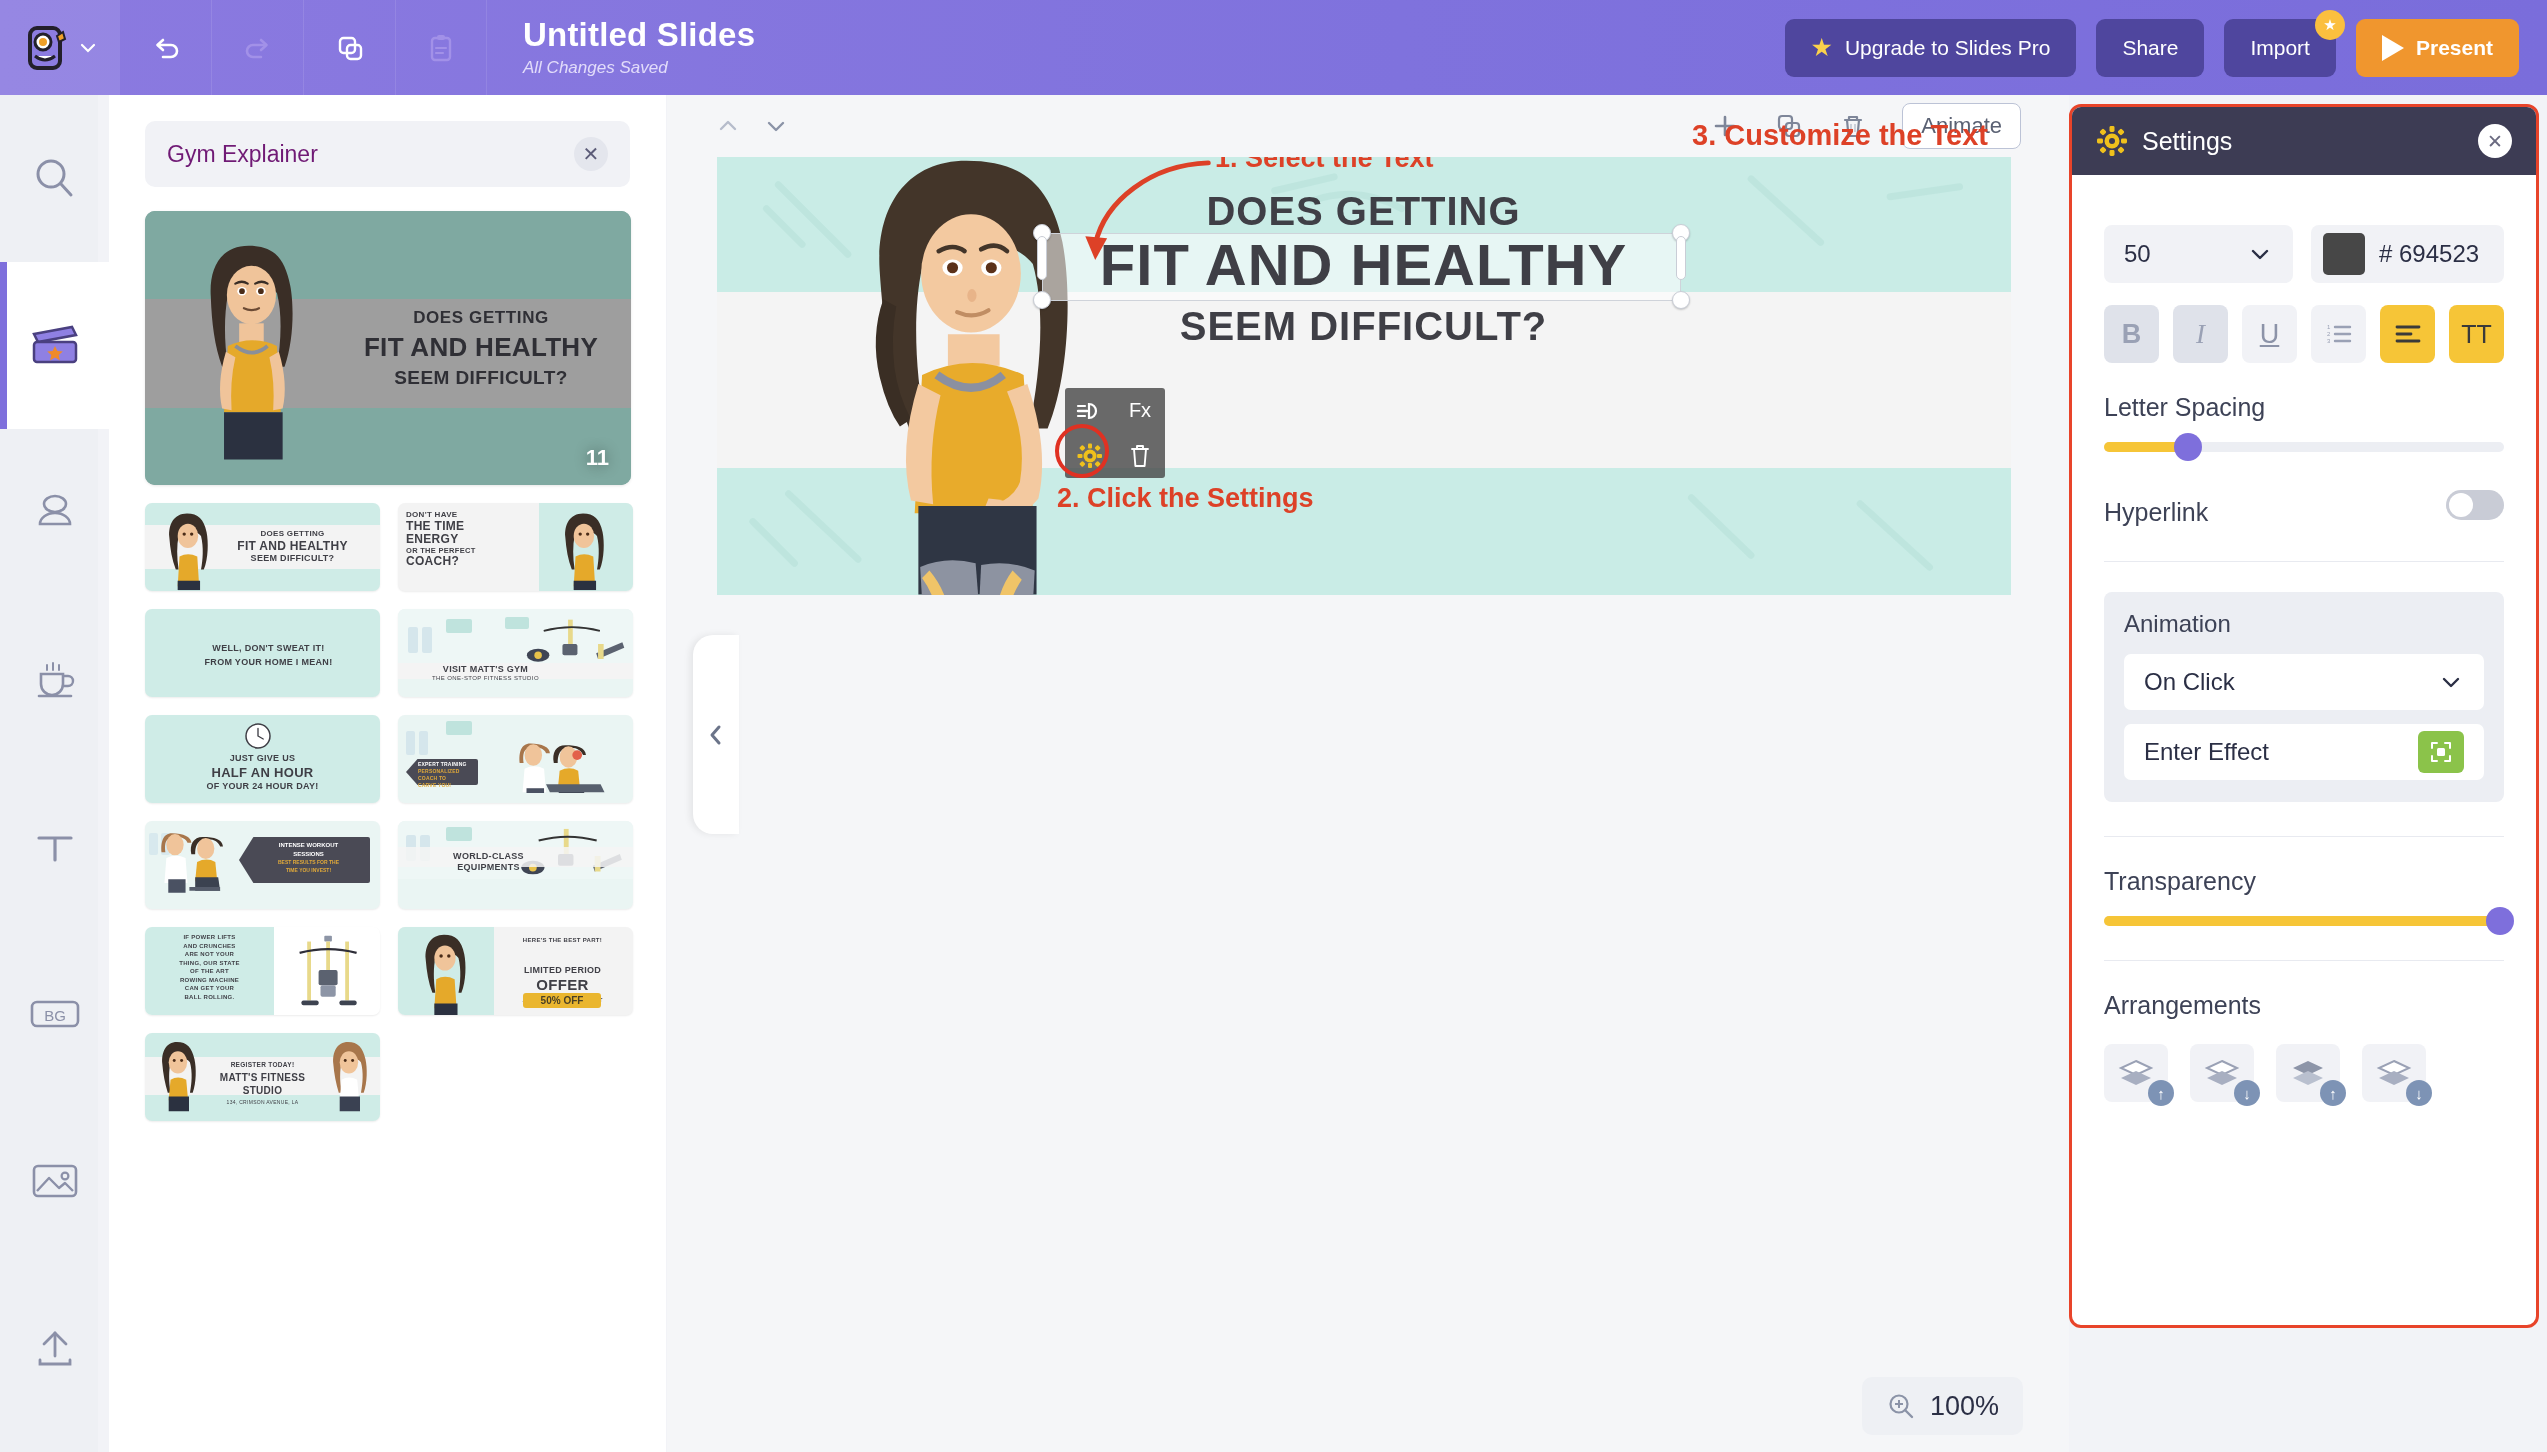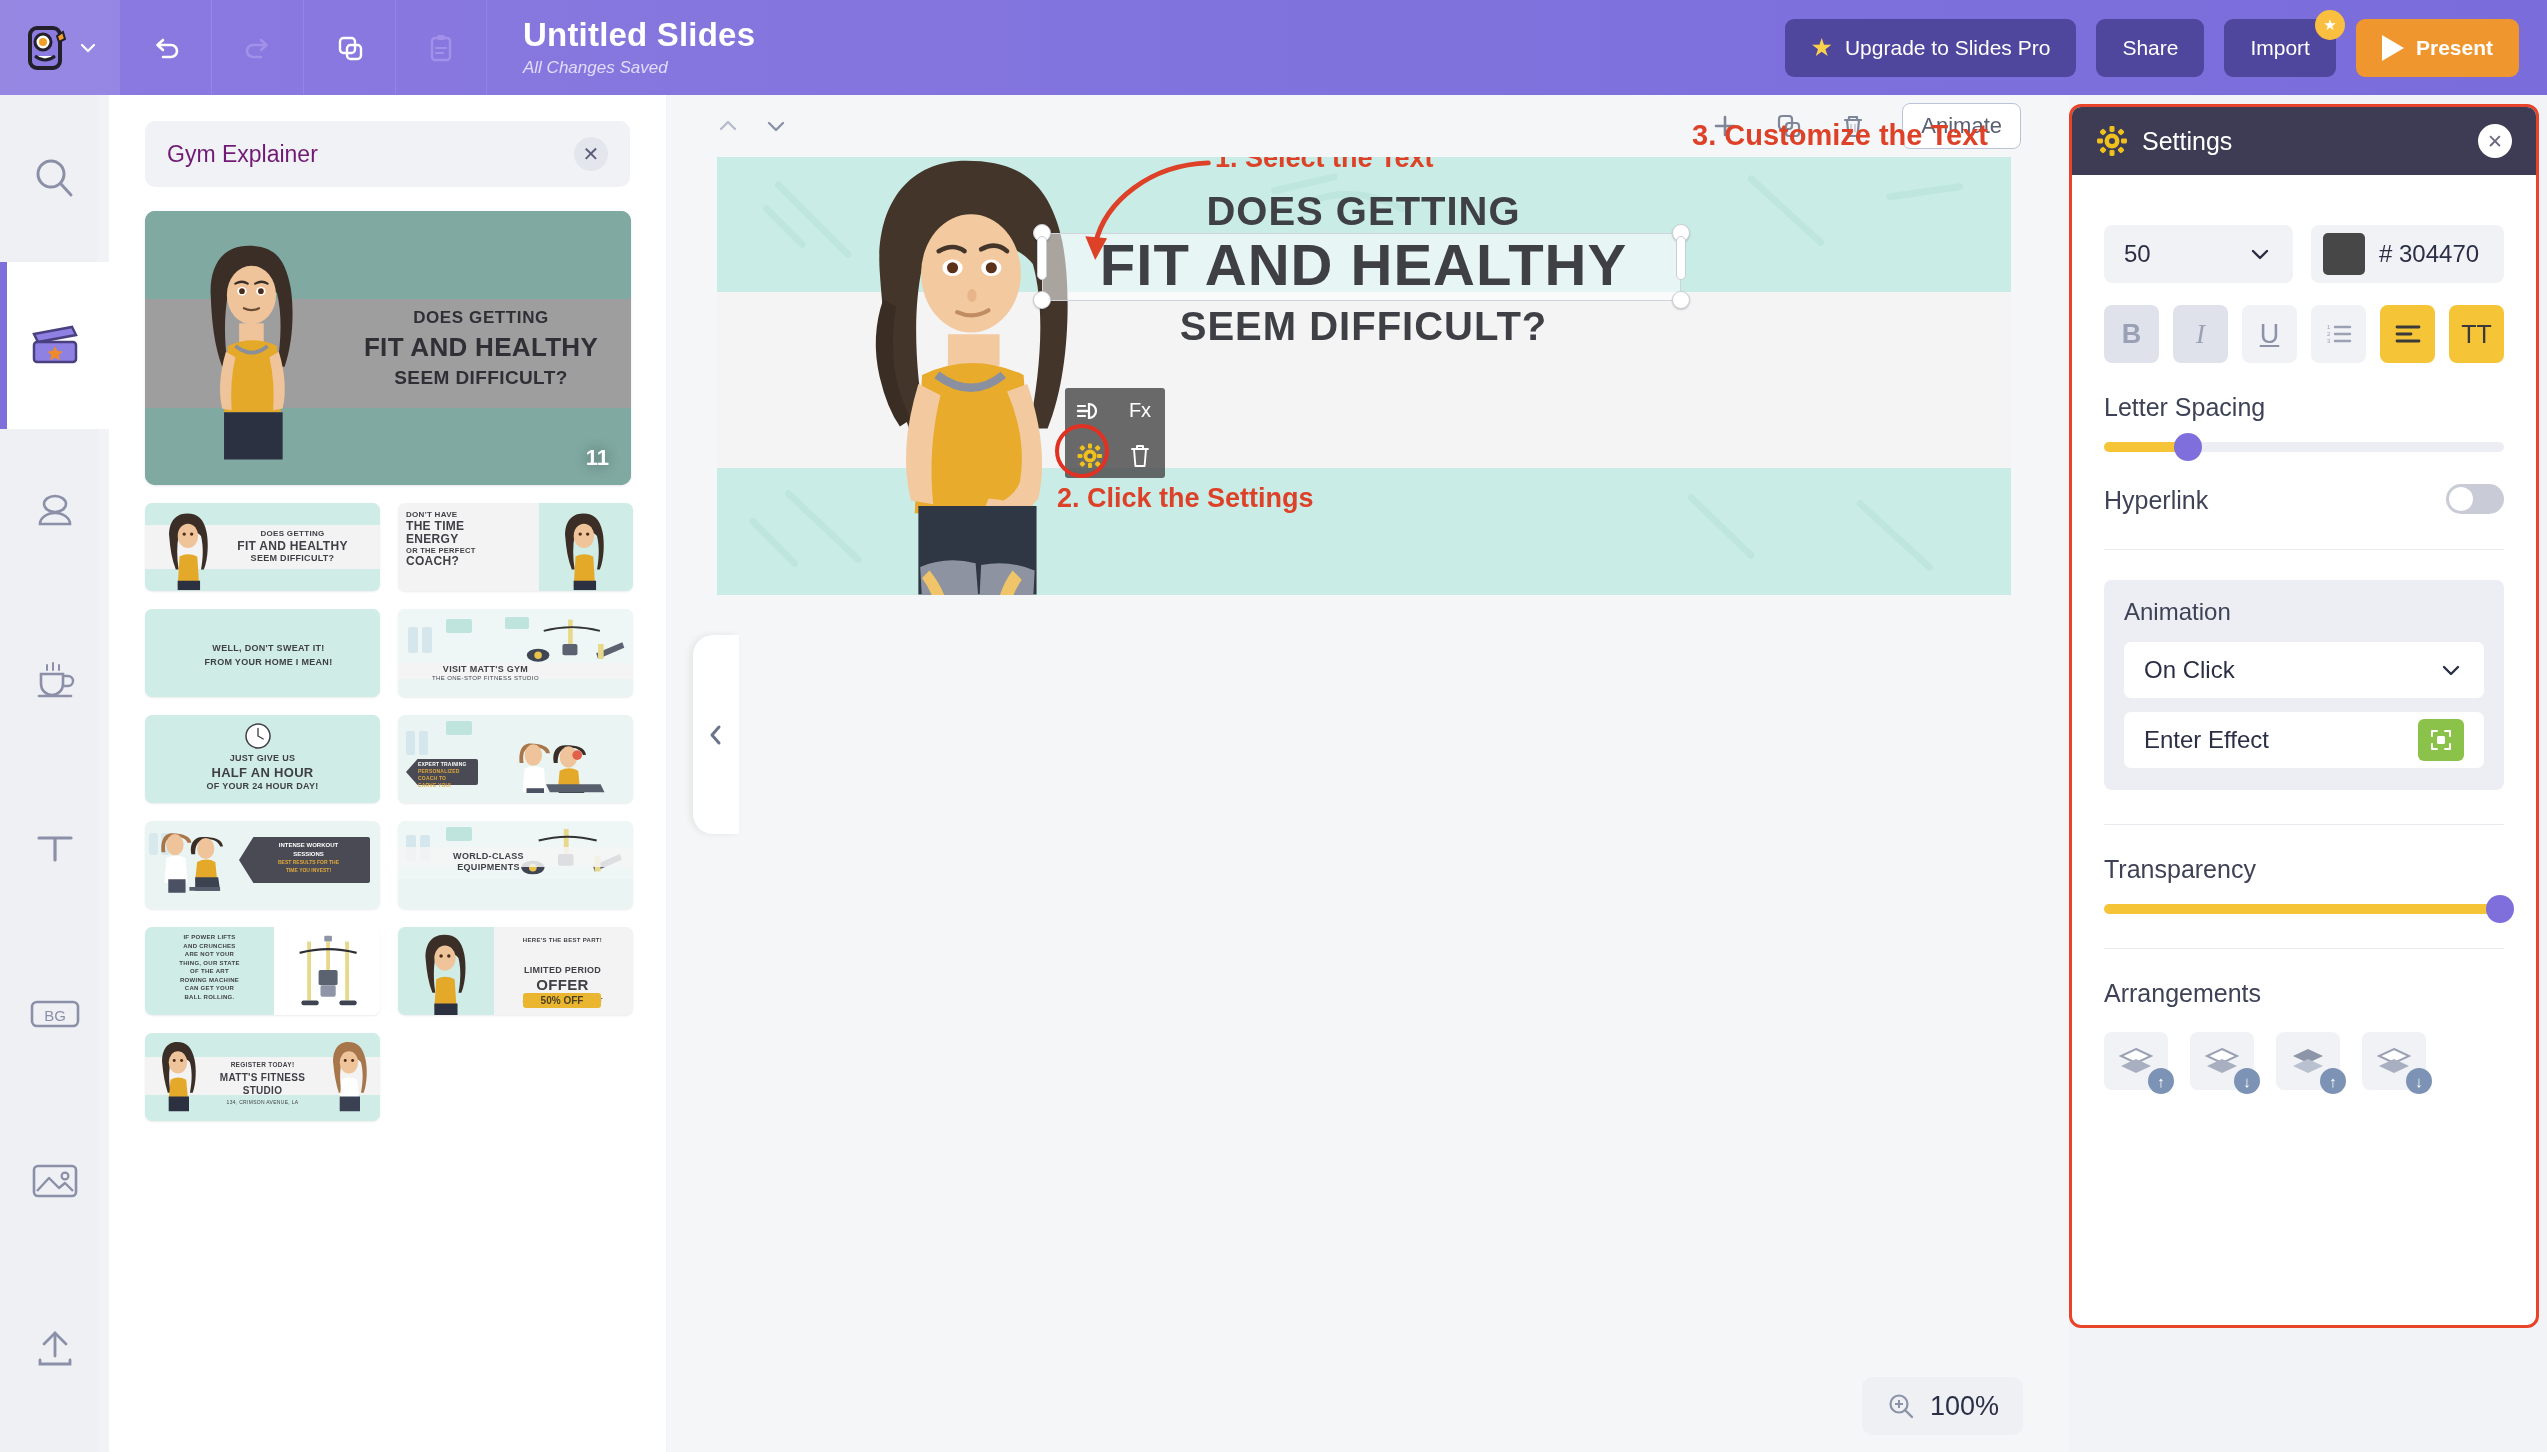--- a/index.html
+++ b/index.html
@@ -824,21 +824,21 @@
 
       <div class="row2">
         <div class="size-sel">
           <span class="size-val">50</span>
           <svg style="margin-left:auto" width="26" height="26" viewBox="0 0 26 26">
             <path d="M6 10 L13 17 L20 10" fill="none" stroke="#2b2f45" stroke-width="2.4" stroke-linecap="round" stroke-linejoin="round"></path>
           </svg>
         </div>
         <div class="color-box">
           <div class="swatch"></div>
-          <span class="hexval"># 304470</span>
+          <span class="hexval"># 694523</span>
         </div>
       </div>
 
       <div class="fmt-row">
         <div class="fmt muted">
             <span class="fmt-gly" style="font-weight:bold">B</span>
           </div>
         <div class="fmt muted">
             <span class="fmt-gly" style="font-style:italic;font-family:'Liberation Serif',serif">I</span>
           </div>
@@ -863,21 +863,21 @@
           </div>
       </div>
 
       <div class="lbl">Letter Spacing</div>
       <div class="slider">
         <div class="slider-fill" style="width:21%"></div>
         <div class="slider-knob" style="left:calc(21% - 14px)"></div>
       </div>
 
       <div class="hyper-row">
-        <span class="lbl" style="margin-top:4px">Hyperlink</span>
+        <span class="lbl" style="margin-top:16px">Hyperlink</span>
         <div class="toggle">
             <div class="toggle-dot"></div>
           </div>
       </div>
 
       <div class="divider"></div>
     </div>
 
     <div class="anim-card">
       <div class="anim-title">Animation</div>

